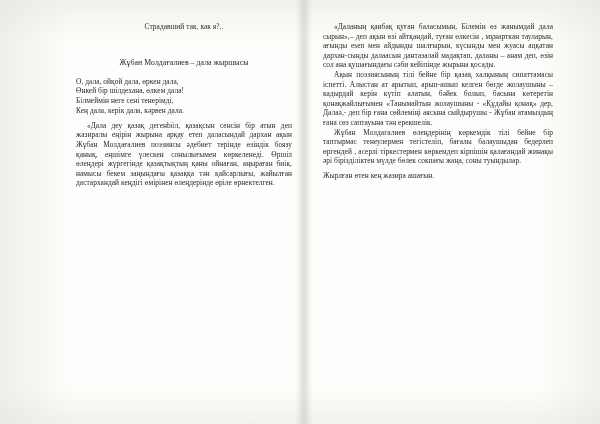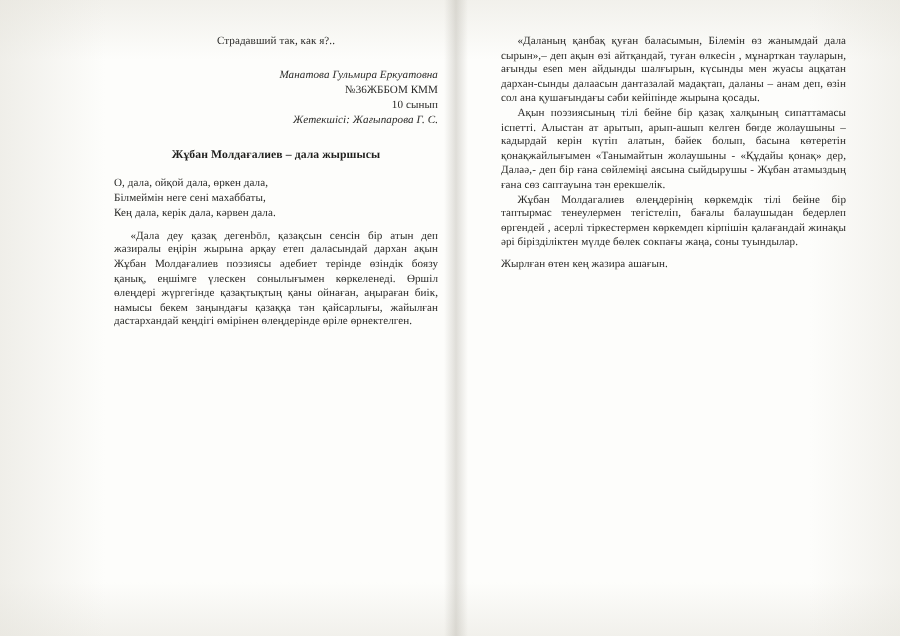--- a/index.html
+++ b/index.html
@@ -52,21 +52,21 @@
     flex: 0 0 auto;
     box-sizing: border-box;
   }
   .col-left {
     width: 222px;
     margin-left: 58px;
     padding-right: 6px;
   }
   .col-right {
     width: 230px;
-    margin-left: 36px;
+    margin-left: 25px;
   }
   p {
     margin: 0;
     font-size: 7.4px;
     line-height: 9.6px;
     text-align: justify;
     text-indent: 11px;
     color: #2a2a28;
     letter-spacing: 0.05px;
   }
@@ -80,21 +80,21 @@
   .gap-s { height: 5px; }
   .gap-m { height: 9px; }
   .gap-l { height: 13px; }
   .author-block p {
     text-align: right;
     text-indent: 0;
     font-size: 7.4px;
     line-height: 10.2px;
   }
   .heading {
-    font-weight: bold;
+    font-weight: normal;
     text-align: center;
     text-indent: 0;
     font-size: 7.8px;
     line-height: 10px;
     color: #1f1f1d;
   }
   .poem p {
     text-indent: 0;
     line-height: 9.8px;
   }
@@ -107,36 +107,31 @@
   <div class="paper-tint"></div>
 
   <div class="columns">
 
     <div class="col col-left">
 
       <p class="center">Страдавший так, как я?..</p>
 
       <div class="gap-l"></div>
 
-      <div class="author-block">
-        <p class="italic">Манатова Гульмира Еркуатовна</p>
-        <p>№36ЖББОМ КММ</p>
-        <p>10 сынып</p>
-        <p class="italic">Жетекшісі: Жағыпарова Г. С.</p>
-      </div>
 
       <div class="gap-l"></div>
 
       <p class="heading">Жұбан Молдағалиев – дала жыршысы</p>
 
       <div class="gap-m"></div>
 
       <div class="poem">
         <p>О, дала, ойқой дала, өркен дала,</p>
-        <p>Білмеймін неге сені махаббаты,</p>
+        <p>Өнкей бір шілдехана, өлкем дала!</p>
+        <p>Білмеймін неге сені тенерімді,</p>
         <p>Кең дала, керік дала, кәрвен дала.</p>
       </div>
 
       <div class="gap-s"></div>
 
       <p>«Дала деу қазақ дегенböл, қазақсын сенсін бір атын деп жазиралы еңірін жырына арқау етеп даласындай дархан ақын Жұбан Молдағалиев поэзиясы әдебиет терінде өзіндік боязу қанық, еңшімге үлескен сонылығымен көркеленеді. Өршіл өлеңдері жүргегінде қазақтықтың қаны ойнаған, аңыраған биік, намысы бекем заңындағы қазаққа тән қайсарлығы, жайылған дастархандай кеңдігі өмірінен өлеңдерінде өріле өрнектелген.</p>
 
     </div>
 
     <div class="col col-right">

